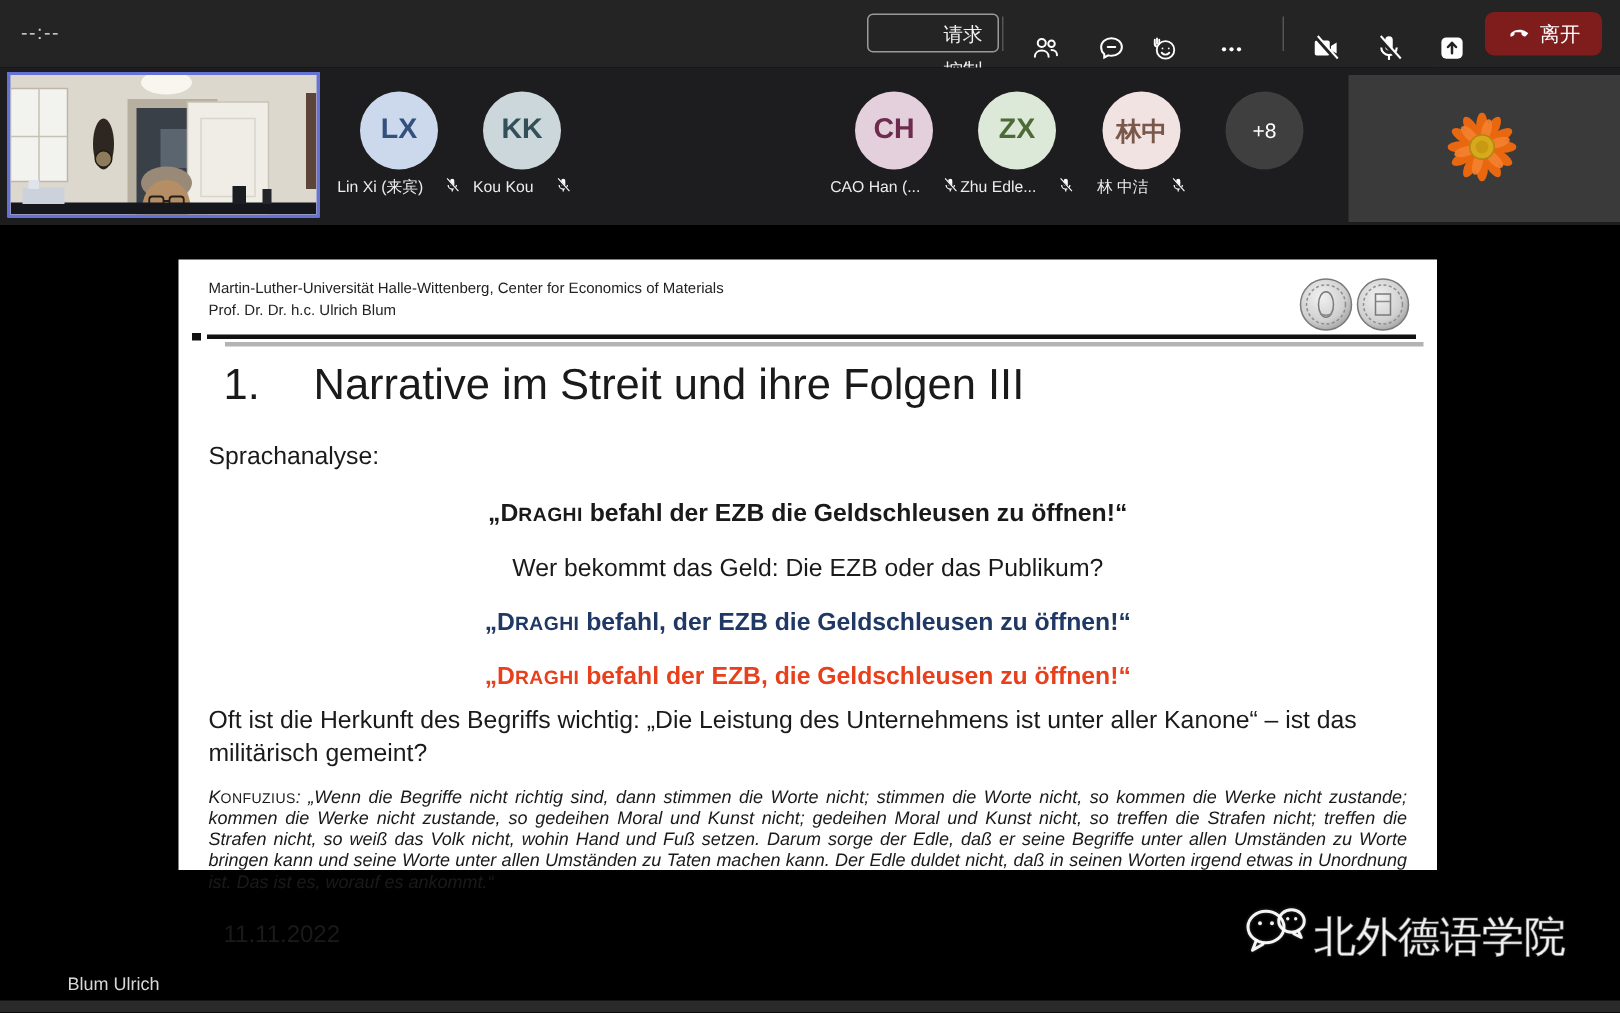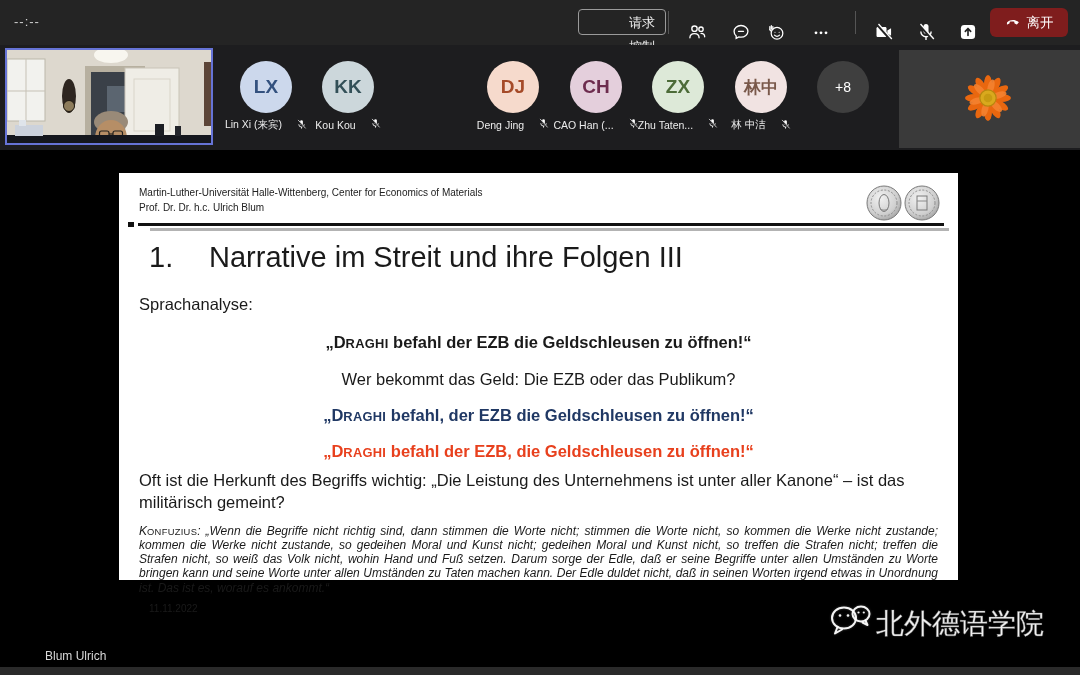--- a/index.html
+++ b/index.html
@@ -37,21 +37,21 @@
   .s-sub{position:absolute;left:20px;top:122px;font-size:16.5px;}
   .cline{position:absolute;left:0;width:100%;text-align:center;font-size:16.5px;}
   .q1{top:160px;font-weight:bold;}
   .q2{top:197px;}
   .q3{top:233px;font-weight:bold;color:#203864;}
   .q4{top:269px;font-weight:bold;color:#e8401d;}
   .sc{font-size:0.78em;letter-spacing:0.3px;}
   .s-para{position:absolute;left:20px;right:22px;top:296px;font-size:16.5px;line-height:1.35;}
   .s-konf{position:absolute;left:20px;right:20px;top:351px;font-size:12px;font-style:italic;line-height:1.18;text-align:justify;}
   .s-konf .sc{font-style:normal;}
-  .s-f-left{position:absolute;left:30px;top:430px;font-size:10px;}
+  .s-f-left{position:absolute;left:30px;top:442px;font-size:16px;}
   .s-f-center{position:absolute;left:0;width:100%;top:440px;text-align:center;font-size:10px;}
   .speaker-name{position:absolute;left:45px;top:499px;color:#d8d8d8;font-size:12px;}
   .bottom-strip{position:absolute;left:0;bottom:0;width:100%;height:8px;background:#2a2a2a;}
   .watermark{position:absolute;left:828px;top:452px;display:flex;align-items:center;gap:4px;z-index:5;pointer-events:none;}
   .watermark .wm-text{font-size:28px;color:rgba(255,255,255,0.95);-webkit-text-stroke:0.6px rgba(130,130,130,0.55);text-shadow:0 0 2px rgba(90,90,90,0.35);white-space:nowrap;}
   .watermark svg{filter:drop-shadow(0 0 1px rgba(110,110,110,0.6));}
 </style>
 </head>
 <body>
 
@@ -190,52 +190,39 @@
             <rect x="9" y="2.5" width="6" height="11" rx="3" fill="#fff"></rect>
             <path d="M6 11.5a6 6 0 0 0 12 0" stroke="#fff" stroke-width="1.8" fill="none"></path>
             <line x1="12" y1="17.5" x2="12" y2="21" stroke="#fff" stroke-width="1.8"></line>
             <line x1="3.5" y1="2.5" x2="20.5" y2="21.5" stroke="#1d1d1f" stroke-width="3.2"></line>
             <line x1="4.5" y1="2" x2="21" y2="20.5" stroke="#fff" stroke-width="1.6"></line>
           </svg></span>
       </div>
   </div>
 
 
-  <div class="p-cell" style="left:472px">
-    <div class="avatar" style="background:#f6dacc;color:#a54a28">DJ</div>
-    <div class="p-label">
-        <span>Deng Jing</span>
-        <span><svg viewBox="0 0 24 24" width="11" height="11">
-            <rect x="9" y="2.5" width="6" height="11" rx="3" fill="#fff"></rect>
-            <path d="M6 11.5a6 6 0 0 0 12 0" stroke="#fff" stroke-width="1.8" fill="none"></path>
-            <line x1="12" y1="17.5" x2="12" y2="21" stroke="#fff" stroke-width="1.8"></line>
-            <line x1="3.5" y1="2.5" x2="20.5" y2="21.5" stroke="#1d1d1f" stroke-width="3.2"></line>
-            <line x1="4.5" y1="2" x2="21" y2="20.5" stroke="#fff" stroke-width="1.6"></line>
-          </svg></span>
-      </div>
-  </div>
 
   <div class="p-cell" style="left:555px">
     <div class="avatar" style="background:#e4cfdc;color:#6d2c4e">CH</div>
     <div class="p-label">
         <span>CAO Han (...</span>
         <span><svg viewBox="0 0 24 24" width="11" height="11">
             <rect x="9" y="2.5" width="6" height="11" rx="3" fill="#fff"></rect>
             <path d="M6 11.5a6 6 0 0 0 12 0" stroke="#fff" stroke-width="1.8" fill="none"></path>
             <line x1="12" y1="17.5" x2="12" y2="21" stroke="#fff" stroke-width="1.8"></line>
             <line x1="3.5" y1="2.5" x2="20.5" y2="21.5" stroke="#1d1d1f" stroke-width="3.2"></line>
             <line x1="4.5" y1="2" x2="21" y2="20.5" stroke="#fff" stroke-width="1.6"></line>
           </svg></span>
       </div>
   </div>
 
   <div class="p-cell" style="left:637px">
     <div class="avatar" style="background:#dde9d8;color:#4c6b38">ZX</div>
     <div class="p-label">
-        <span>Zhu Taten...</span>
+        <span>Zhu Edle...</span>
         <span><svg viewBox="0 0 24 24" width="11" height="11">
             <rect x="9" y="2.5" width="6" height="11" rx="3" fill="#fff"></rect>
             <path d="M6 11.5a6 6 0 0 0 12 0" stroke="#fff" stroke-width="1.8" fill="none"></path>
             <line x1="12" y1="17.5" x2="12" y2="21" stroke="#fff" stroke-width="1.8"></line>
             <line x1="3.5" y1="2.5" x2="20.5" y2="21.5" stroke="#1d1d1f" stroke-width="3.2"></line>
             <line x1="4.5" y1="2" x2="21" y2="20.5" stroke="#fff" stroke-width="1.6"></line>
           </svg></span>
       </div>
   </div>
 

